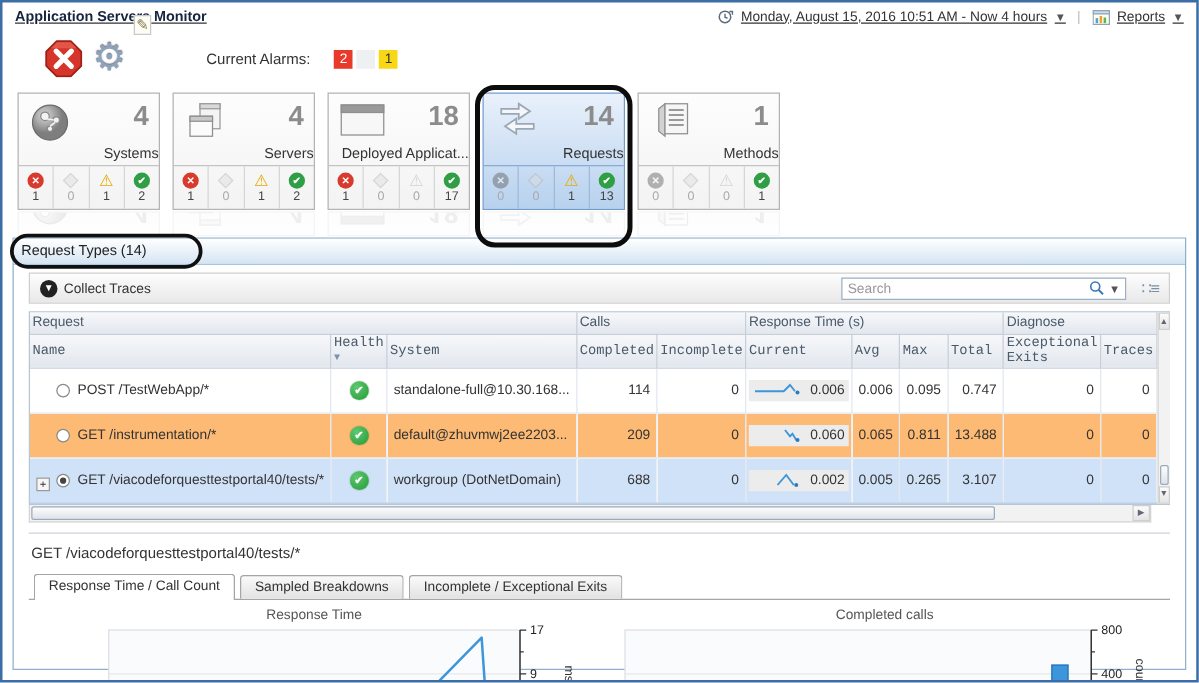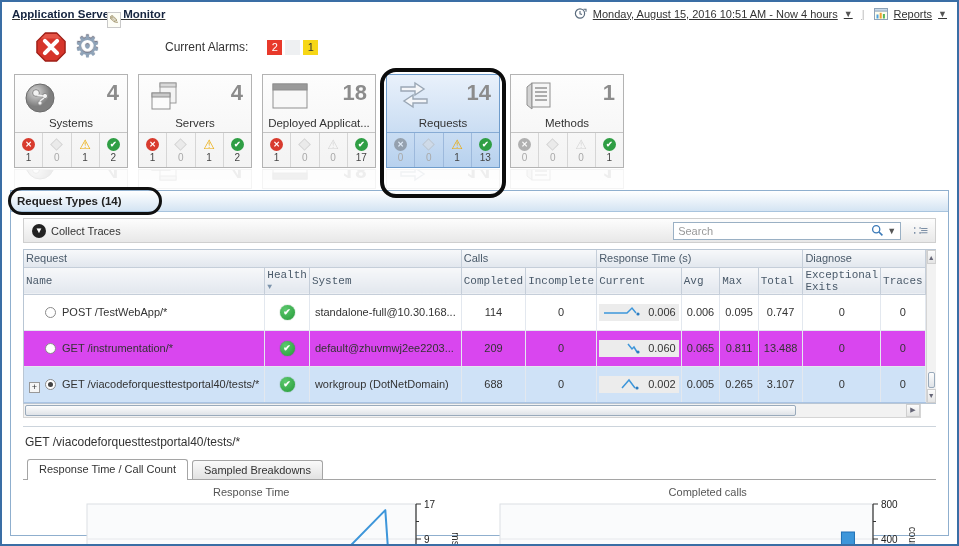--- a/index.html
+++ b/index.html
@@ -29,62 +29,62 @@
   .alarms-label { font-size:12px; color:#333; }
   .badges { display:flex; gap:3px; }
   .badge { min-width:15px; height:15px; display:flex; align-items:center; justify-content:center; font-size:11px; padding:0 2px; }
   
   .tiles { display:flex; gap:10px; margin:4px 0 0 12px; height:118px; }
   .tile-wrap { position:relative; width:114px; }
   .tile { width:114px; height:94px; border:1px solid #b3b3b3; background:linear-gradient(#fdfdfd,#f3f3f3); display:flex; flex-direction:column; position:relative; }
   .tile.selected { background:linear-gradient(#e9f1fb,#b7d1ee); border-color:#6f9ccb; }
   .tile-top { display:flex; justify-content:space-between; align-items:flex-start; padding:6px 8px 0 8px; height:42px; }
   .tile-count { font-size:22px; font-weight:bold; color:#8c8c8c; line-height:24px; }
-  .tile-label { text-align:center; font-size:11.5px; color:#333; padding-bottom:3px; white-space:nowrap; overflow:hidden; text-overflow:ellipsis; }
+  .tile-label { text-align:right; font-size:11.5px; color:#333; padding-bottom:3px; white-space:nowrap; overflow:hidden; text-overflow:ellipsis; }
   .tile-alarms { border-top:1px solid #c4c4c4; display:flex; flex:1; }
   .tile.selected .tile-alarms { border-top-color:#87abd4; }
   .tile-acell { flex:1; display:flex; flex-direction:column; align-items:center; justify-content:center; gap:1px; border-left:1px solid #d6d6d6; }
   .tile-acell:first-child { border-left:none; }
   .tile.selected .tile-acell { border-left-color:#9db9dc; }
   .tile-acount { font-size:10px; color:#444; }
   .tile-acount.dim { color:#a9a9a9; }
   .sev { width:13px; height:13px; display:flex; align-items:center; justify-content:center; }
   .sev.dim { filter:grayscale(1) opacity(.45); }
   .sev-fatal { background:#d83b2e; border-radius:50%; color:#fff; font-size:8px; font-weight:bold; line-height:13px; }
   .sev-critical { width:9px; height:9px; background:#dcdcdc; border:1px solid #b0b0b0; transform:rotate(45deg); margin:2px; }
   .sev-warning { color:#eaa800; font-size:13px; line-height:13px; }
   .sev-normal { background:#2f9e44; border-radius:50%; color:#fff; font-size:8px; font-weight:bold; line-height:13px; }
   .ring { position:absolute; inset:-6px; border:4px solid #0c0c0c; border-radius:16px; pointer-events:none; z-index:5; }
   .tile-reflect { position:absolute; top:95px; left:0; width:114px; height:20px; overflow:hidden; transform:scaleY(-1); opacity:.14; pointer-events:none; }
   
   .panel { position:absolute; left:8px; right:8px; top:188px; bottom:8px; border:1px solid #8fafce; background:#fff; }
-  .panel-header { height:21px; background:linear-gradient(#ffffff,#d4e4f3); border-bottom:1px solid #a8c4de; display:flex; align-items:center; padding-left:6px; font-size:11.5px; color:#222; position:relative;font-weight:bold; }
+  .panel-header { height:21px; background:linear-gradient(#ffffff,#d4e4f3); border-bottom:1px solid #a8c4de; display:flex; align-items:center; padding-left:6px; font-size:11.5px; color:#222; position:relative; }
   .annot { position:absolute; border:3px solid #101010; border-radius:14px; pointer-events:none; z-index:6; }
   .annot-reqtypes { left:-3px; top:-4px; width:154px; height:28px; }
   .panel-body { padding:6px 12px 0 12px; position:relative; }
   
   .toolbar { height:25px; background:linear-gradient(#fdfdfd,#e8e8e8); border:1px solid #cfcfcf; display:flex; align-items:center; padding:0 8px; }
   .collect-btn { display:flex; align-items:center; gap:5px; cursor:pointer; }
   .collect-icon { width:14px; height:14px; background:#222; border-radius:50%; color:#fff; font-size:8px; display:flex; align-items:center; justify-content:center; }
   .toolbar-spacer { flex:1; }
   .searchbox { width:228px; height:18px; background:#fff; border:1px solid #9ab0c4; display:flex; align-items:center; padding:0 4px; gap:3px; }
   .searchbox input { flex:1; border:none; outline:none; font-family:"Liberation Sans",sans-serif; font-size:11px; color:#333; min-width:0; }
   .searchbox input::placeholder { color:#999; }
   .settings-icon { margin-left:12px; color:#7c8fa6; font-size:13px; letter-spacing:-1px; }
   
   .grid-wrap { margin-top:6px; border:1px solid #b9c6d4; display:flex; position:relative; }
   table { border-collapse:collapse; table-layout:fixed; flex:1; }
   th { background:linear-gradient(#f7f8fa,#e2e7ee); border-right:1px solid #c5ced9; border-bottom:1px solid #c5ced9; font-weight:normal; color:#4a5a6a; font-size:11px; text-align:left; padding:1px 2px; }
   tr.group-row th { height:17px; }
   tr.col-row th { height:20px; line-height:12px;font-family:Liberation Mono, monospace; }
   td { border-right:1px solid #e3e8ef; border-bottom:1px solid #e3e8ef; height:36px; padding:0 5px; font-size:11px; color:#333; overflow:hidden; white-space:nowrap; }
   tr.r-even td { background:#ffffff; }
-  tr.r-odd td { background:#d946ef; }
+  tr.r-odd td { background:#fdba74; }
   tr.r-sel td { background:#cfe2f7; border-bottom-color:#aac4e4; }
-  td.num { text-align:center; }
+  td.num { text-align:right; }
   td.center { text-align:center; }
   .namecell { display:flex; align-items:center; gap:6px; position:relative; padding-left:16px; }
   .radio { width:11px; height:11px; border:1px solid #8a8a8a; border-radius:50%; background:#fff; display:inline-flex; align-items:center; justify-content:center; flex:0 0 auto; }
   .radio.sel::after { content:""; width:5px; height:5px; border-radius:50%; background:#444; }
   .expander { position:absolute; left:0; top:4px; width:11px; height:11px; border:1px solid #999; background:#f6f6f6; font-size:9px; line-height:9px; text-align:center; color:#333; }
   .healthok { width:15px; height:15px; background:radial-gradient(circle at 35% 30%, #5cc96e, #259a38); border-radius:50%; color:#fff; font-size:9px; font-weight:bold; display:inline-flex; align-items:center; justify-content:center; box-shadow:0 0 1px #1c7a2c; }
   td.currentcell { padding:2px; }
   .sparkcell { background:#ececec; height:17px; display:flex; align-items:center; justify-content:flex-end; gap:2px; padding:0 3px; }
   .sparkcell span { color:#333; }
   .sort-arrow { display:block; color:#7c93ab; font-size:8px; }
@@ -536,20 +536,21 @@
       <div class="h-thumb"></div>
       <div class="h-spacer"></div>
       <div class="scroll-btn" style="width:14px;height:auto">▶</div>
     </div>
 
     <div class="detail">
       <div class="detail-title">GET /viacodeforquesttestportal40/tests/*</div>
       <div class="tabs" id="tabs">
           <div class="tab active">Response Time / Call Count</div>
           <div class="tab">Sampled Breakdowns</div>
+          <div class="tab">Incomplete / Exceptional Exits</div>
         </div>
       <div class="charts" id="charts">
           <div class="chart"><div class="chart-title">Response Time</div><svg width="455" height="96" viewBox="0 0 455 96">
               <rect x="64" y="4" width="329" height="70" fill="#fafbfc" stroke="#dcdfe4" stroke-width="1"></rect>
               <line x1="64" y1="39" x2="393" y2="39" stroke="#e6e8ec" stroke-width="1"></line>
               <defs>
                 <pattern id="hatch0" width="5" height="5" patternUnits="userSpaceOnUse" patternTransform="rotate(45)">
                   <line x1="0" y1="0" x2="0" y2="5" stroke="#bcd6ec" stroke-width="1.4"></line>
                 </pattern>
               </defs>

